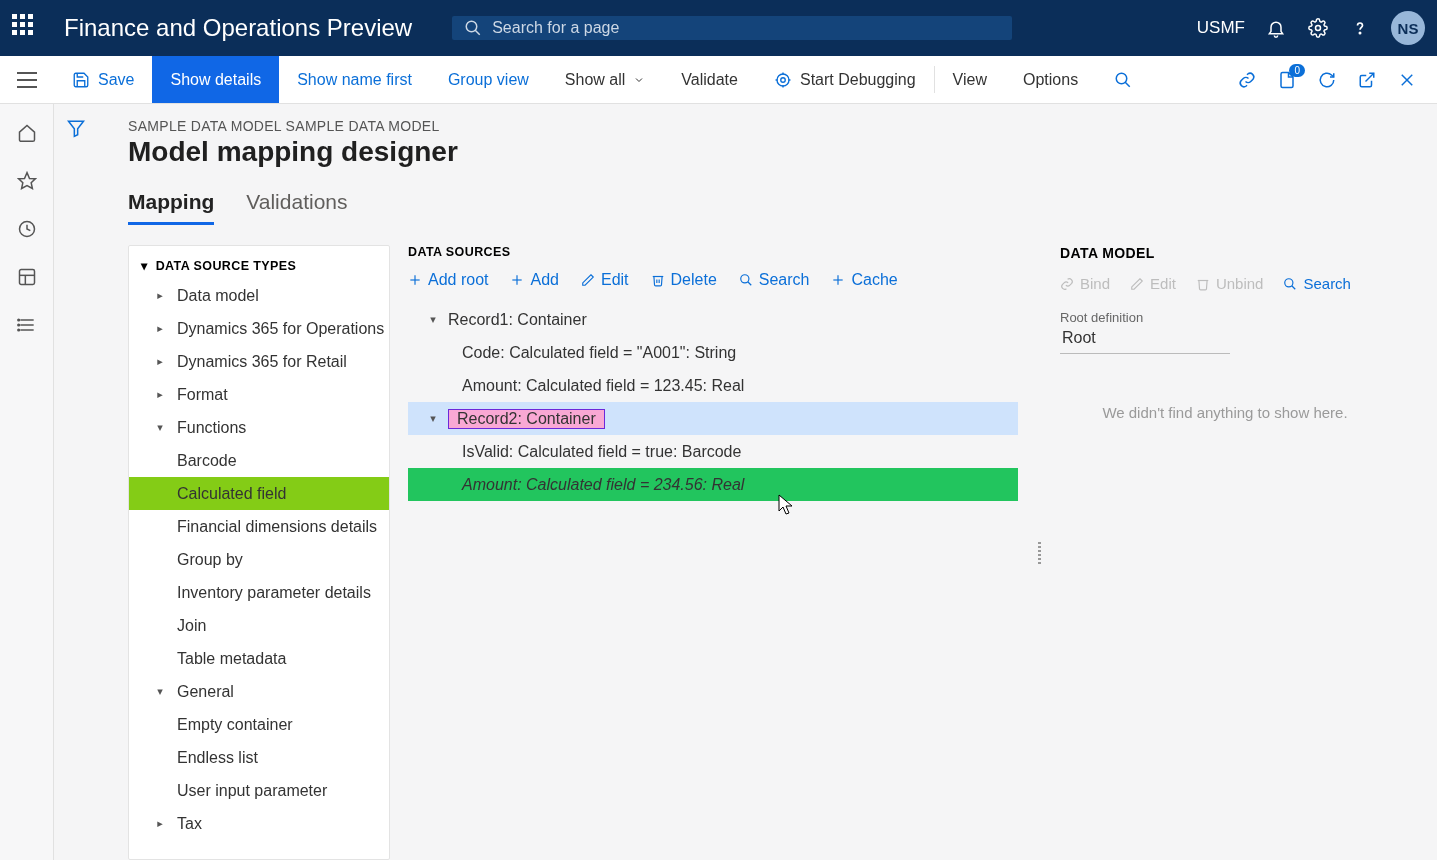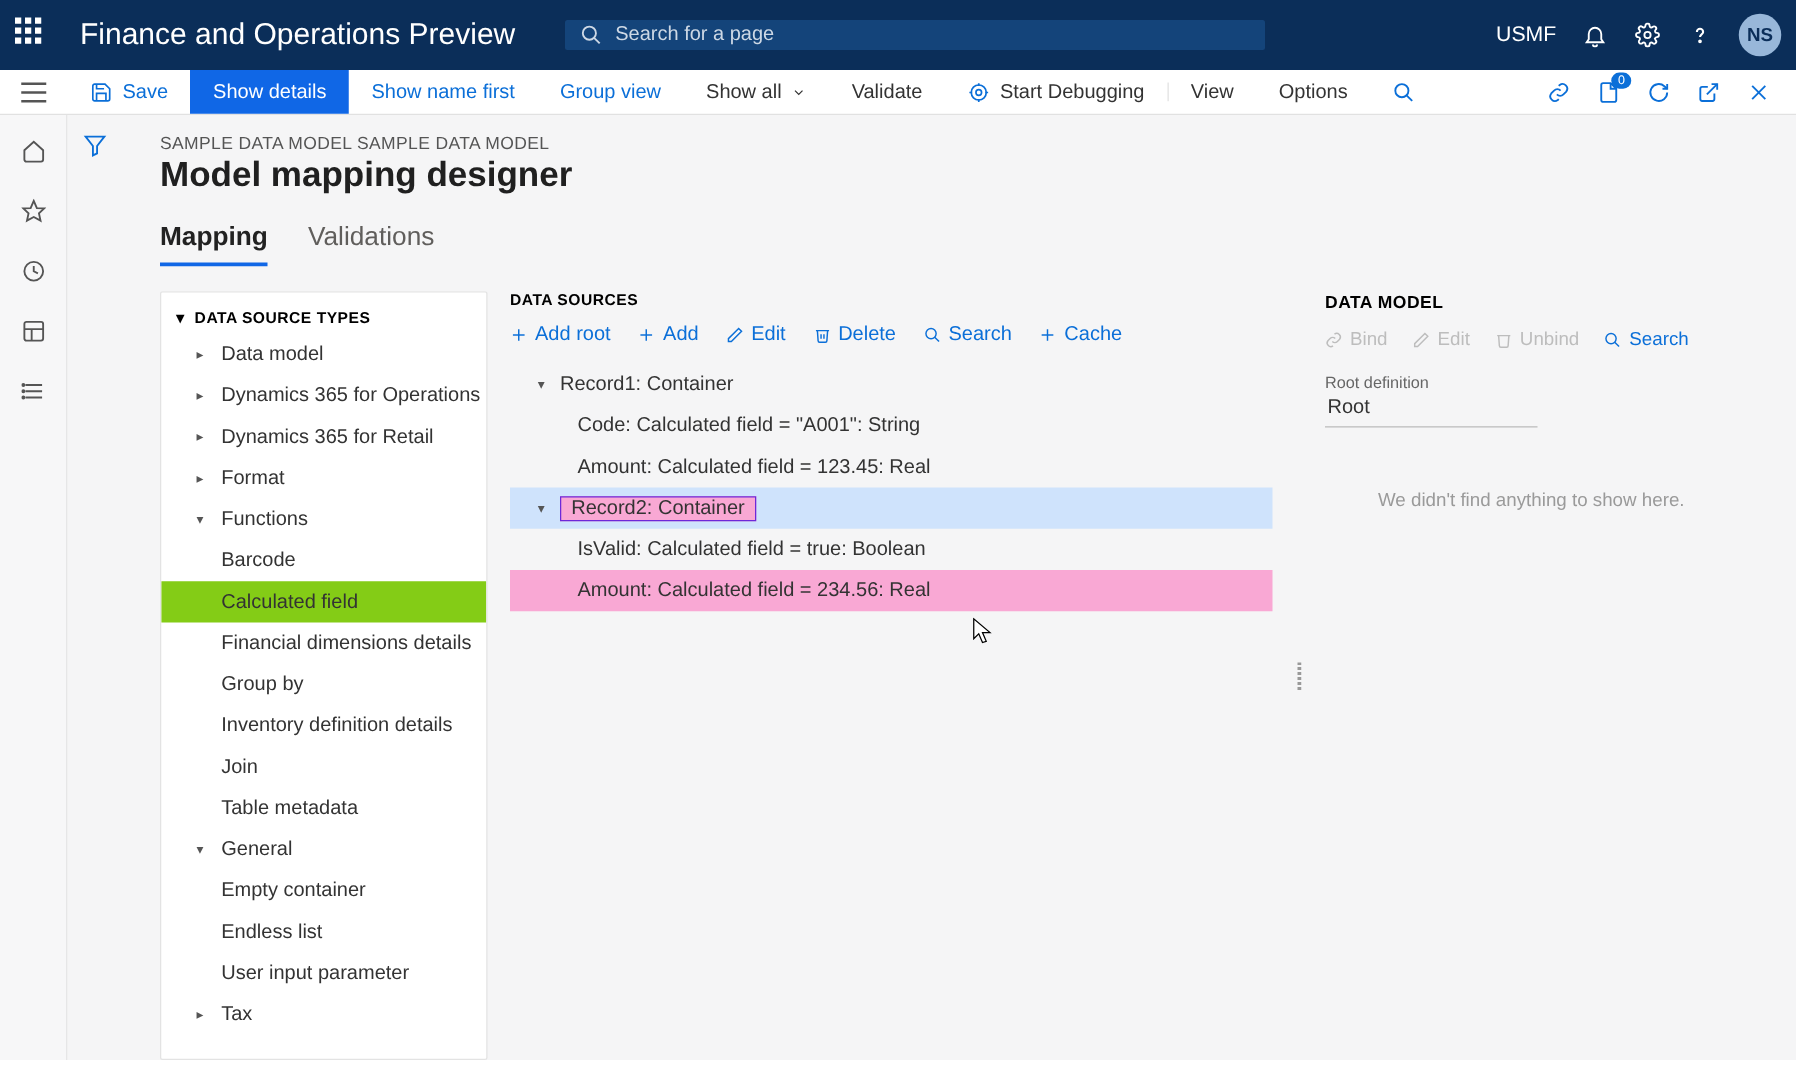--- a/index.html
+++ b/index.html
@@ -25,21 +25,21 @@
 .topbar .searchbox svg { margin-right:10px; }
 .topbar .searchbox input { flex:1; background:transparent; border:none; outline:none; color:#fff; font-size:16px; }
 .topbar .searchbox input::placeholder { color:#cdd8e5; }
 .topbar .spacer { flex:1; }
 .topbar .right { display:flex; align-items:center; gap:20px; }
 .topbar .right .txt { font-size:17px; }
 .topbar .right .iconbtn { width:22px; height:22px; display:flex; align-items:center; justify-content:center; cursor:pointer; }
 .topbar .avatar { width:34px; height:34px; border-radius:50%; background:#98b7d9; color:#0b2e59; font-size:15px; font-weight:600; display:flex; align-items:center; justify-content:center; }
 
 
-.cmdbar-wrap { display:flex; height:36px; border-bottom:1px solid var(--light-border); background:#fff; }
+.cmdbar-wrap { display:flex; height:48px; border-bottom:1px solid var(--light-border); background:#fff; }
 .cmdbar-left { width:54px; display:flex; align-items:center; justify-content:center; border-right:none; }
 .cmdbar-left .menu-icon { width:20px; height:16px; display:flex; flex-direction:column; justify-content:space-between; cursor:pointer; }
 .cmdbar-left .menu-icon span { height:2px; background:#555; }
 .cmdbar { flex:1; display:flex; align-items:stretch; }
 .cmdbar .btn { display:flex; align-items:center; padding:0 18px; font-size:16px; color:var(--blue-action); cursor:pointer; gap:8px; white-space:nowrap; }
 .cmdbar .btn.dark { color:#333; }
 .cmdbar .btn.primary { background:var(--active-blue); color:#fff; }
 .cmdbar .btn .ico { width:18px; height:18px; display:flex; align-items:center; justify-content:center; }
 .cmdbar .sep { width:1px; background:var(--light-border); margin:10px 0; }
 .cmdbar-right { display:flex; align-items:center; gap:20px; padding:0 20px; }
@@ -72,21 +72,21 @@
 .lvl2 { padding-left:48px; }
 
 
 .panel2 { flex:1; display:flex; flex-direction:column; max-width:610px; }
 .panel2 .ph { font-size:12.5px; font-weight:700; letter-spacing:0.4px; margin-bottom:6px; }
 .panel2 .actions { display:flex; gap:22px; align-items:center; margin:6px 0 14px 0; }
 .panel2 .actions .act { color:var(--blue-action); font-size:16px; display:flex; align-items:center; gap:6px; cursor:pointer; }
 .dsrow { display:flex; align-items:center; height:33px; font-size:16px; color:#333; }
 .dsrow .caret { width:14px; font-size:11px; color:#555; text-align:center; margin-right:8px; }
 .dsrow.sel { background:#cfe3fc; }
-.dsrow.hover { background:#f9a8d4; }
+.dsrow.hover { background:#22c55e;font-style:italic; }
 .dsrow .boxed { border:1px solid #6d28d9; padding:0 8px; background:#f9a8d4; }
 .pad0 { padding-left:18px; }
 .pad1 { padding-left:54px; }
 
 .splitter { width:6px; display:flex; align-items:center; justify-content:center; }
 .splitter .grip { width:3px; height:22px; background:repeating-linear-gradient(#999,#999 2px,transparent 2px,transparent 4px); }
 
 
 .panel3 { width:360px; padding-right:30px; }
 .panel3 .ph { font-size:14px; font-weight:700; letter-spacing:0.4px; margin-bottom:14px; }
@@ -314,21 +314,21 @@
               <span style="margin-left: 10px;">Format</span>
             </div>
             <div class="treeitem lvl1">
               <span class="caret">▾</span>
               <span style="margin-left: 10px;">Functions</span>
             </div>
             <div class="treeitem lvl2">Barcode</div>
             <div class="treeitem lvl2 selected">Calculated field</div>
             <div class="treeitem lvl2">Financial dimensions details</div>
             <div class="treeitem lvl2">Group by</div>
-            <div class="treeitem lvl2">Inventory definition details</div>
+            <div class="treeitem lvl2">Inventory parameter details</div>
             <div class="treeitem lvl2">Join</div>
             <div class="treeitem lvl2">Table metadata</div>
             <div class="treeitem lvl1">
               <span class="caret">▾</span>
               <span style="margin-left: 10px;">General</span>
             </div>
             <div class="treeitem lvl2">Empty container</div>
             <div class="treeitem lvl2">Endless list</div>
             <div class="treeitem lvl2">User input parameter</div>
             <div class="treeitem lvl1">
@@ -388,21 +388,21 @@
             <div class="dsrow pad0">
               <span class="caret">▾</span>
               <span>Record1: Container</span>
             </div>
             <div class="dsrow pad1">Code: Calculated field = "A001": String</div>
             <div class="dsrow pad1">Amount: Calculated field = 123.45: Real</div>
             <div class="dsrow pad0 sel">
               <span class="caret">▾</span>
               <span class="boxed">Record2: Container</span>
             </div>
-            <div class="dsrow pad1">IsValid: Calculated field = true: Boolean</div>
+            <div class="dsrow pad1">IsValid: Calculated field = true: Barcode</div>
             <div class="dsrow pad1 hover">Amount: Calculated field = 234.56: Real</div>
           </div>
       </div>
 
       <div class="splitter">
           <div class="grip"></div>
         </div>
 
       <div class="panel3">
         <div class="ph">DATA MODEL</div>

